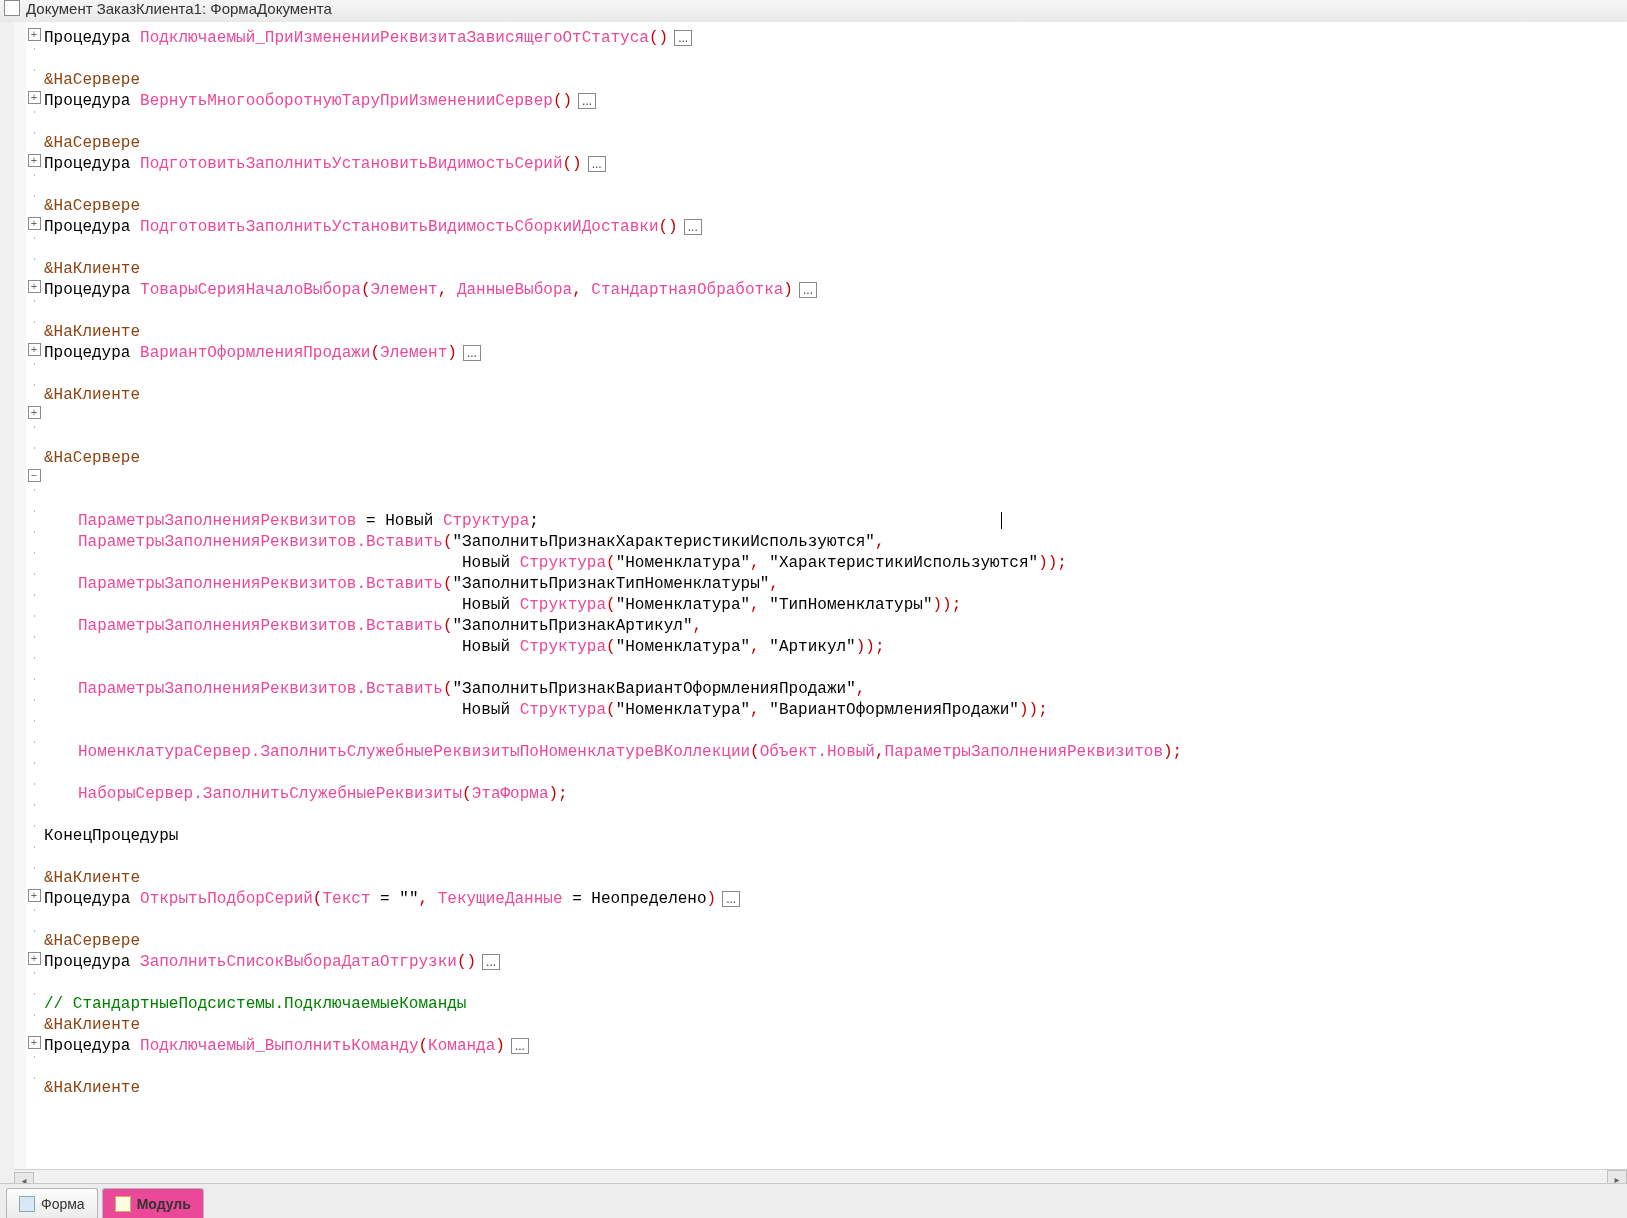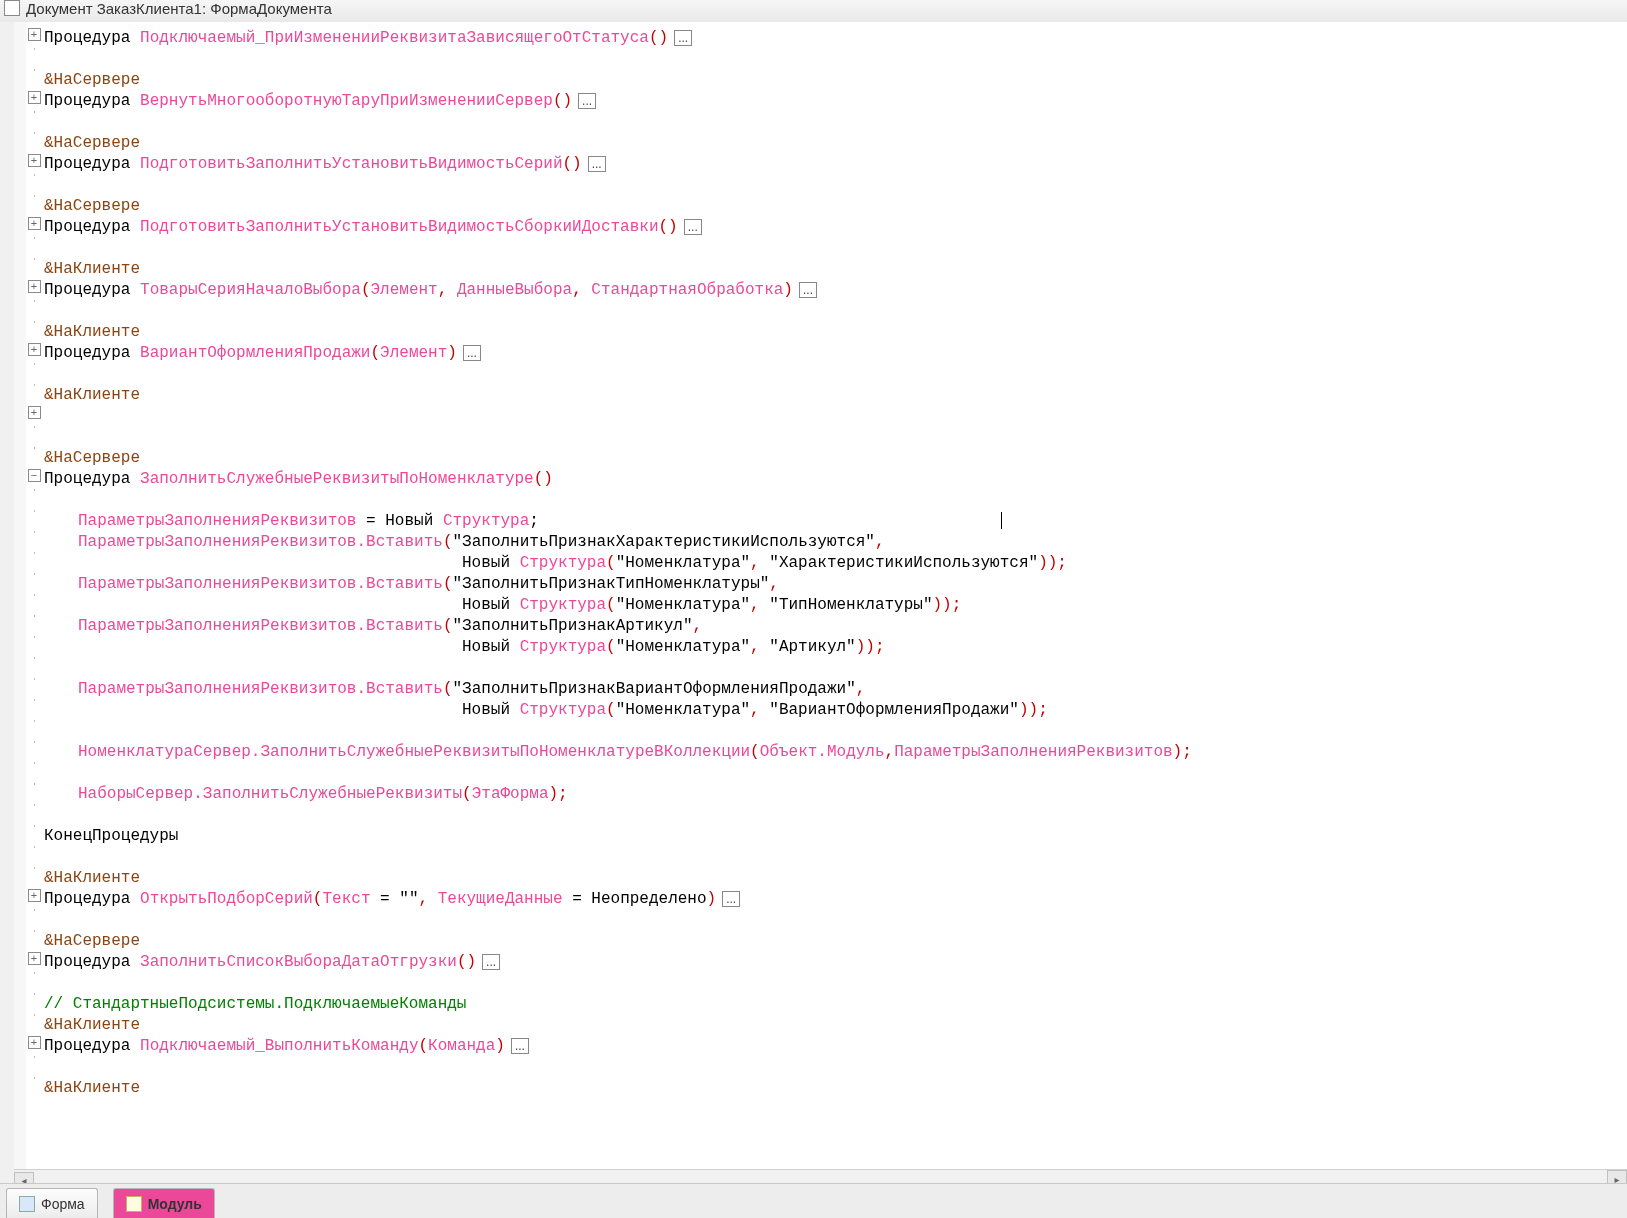--- a/index.html
+++ b/index.html
@@ -21,21 +21,21 @@
   .cmt{color:#008000}
   .pn{color:#c40000}
   .blk{color:#000}
   .ell{display:inline-block;border:1px solid #888;padding:0 3px;margin-left:6px;font-size:12px;line-height:14px;height:14px;color:#444;background:#fff;cursor:pointer;font-family:Arial;vertical-align:middle}
   .ind1{padding-left:36px}
   .ind2{padding-left:420px}
   .scroll-wrap{position:absolute;left:14px;right:0;bottom:30px;height:18px;background:#f1f1f1;border-top:1px solid #d0d0d0}
   .scroll-btn{width:18px;height:16px;border:1px solid #c0c0c0;background:#e8e8e8;display:inline-flex;align-items:center;justify-content:center;font-size:10px;color:#666;cursor:pointer}
   .scroll-track{display:inline-block;height:16px;vertical-align:top}
   .bottom-tabs{position:absolute;left:0;right:0;bottom:0;height:30px;background:#ededed;border-top:1px solid #c9c9c9;display:flex;align-items:stretch;padding:4px 6px 0 6px}
-  .tab{display:flex;align-items:center;gap:6px;padding:3px 12px;border:1px solid #b6b6b6;border-bottom:none;background:linear-gradient(#fdfdfd,#ececec);margin-right:15px;font-size:14px;color:#333;border-radius:3px 3px 0 0;cursor:pointer}
+  .tab{display:flex;align-items:center;gap:6px;padding:3px 12px;border:1px solid #b6b6b6;border-bottom:none;background:linear-gradient(#fdfdfd,#ececec);margin-right:4px;font-size:14px;color:#333;border-radius:3px 3px 0 0;cursor:pointer}
   .tab.active{background:#ec4899;font-weight:700}
   .tab-icon{width:14px;height:14px;background:#d8e8f8;border:1px solid #8aa}
   .tab-icon.mod{background:#fffbe0;border-color:#c8b060}
   .cursor{display:inline-block;width:0;border-left:1px solid #000;height:17px;vertical-align:middle;margin:0 2px}
 </style>
 </head>
 <body>
 
 <div class="title-bar">
   <span class="title-icon"></span>
@@ -142,21 +142,20 @@
       </div>
 
     <div class="ln">
         <span class="vline"></span>
         <span class="code"><span class="dir">&amp;НаСервере</span></span>
       </div>
     <div class="ln">
         <span class="fold">
           <span class="fold-box">−</span>
         </span>
-        <span class="code"><span class="kw">Процедура</span> <span class="fn">ЗаполнитьСлужебныеРеквизитыПоНоменклатуре</span><span class="pn">()</span></span>
       </div>
     <div class="ln">
         <span class="vline"></span>
       </div>
 
     <div class="ln">
         <span class="vline"></span>
         <span class="code ind1"><span class="fn">ПараметрыЗаполненияРеквизитов</span><span class="blk"> = </span><span class="kw">Новый</span> <span class="fn">Структура</span><span class="blk">;</span><span style="display:inline-block;width:460px"></span><span class="cursor"></span></span>
       </div>
 
@@ -197,21 +196,21 @@
     <div class="ln">
         <span class="vline"></span>
         <span class="code ind2"><span class="kw">Новый</span> <span class="fn">Структура</span><span class="pn">(</span><span class="blk">"Номенклатура"</span><span class="pn">, </span><span class="blk">"ВариантОформленияПродажи"</span><span class="pn">));</span></span>
       </div>
     <div class="ln">
         <span class="vline"></span>
       </div>
 
     <div class="ln">
         <span class="vline"></span>
-        <span class="code ind1"><span class="fn">НоменклатураСервер</span><span class="fn">.ЗаполнитьСлужебныеРеквизитыПоНоменклатуреВКоллекции</span><span class="pn">(</span><span class="fn">Объект</span><span class="fn">.Модуль</span><span class="pn">,</span><span class="fn">ПараметрыЗаполненияРеквизитов</span><span class="pn">);</span></span>
+        <span class="code ind1"><span class="fn">НоменклатураСервер</span><span class="fn">.ЗаполнитьСлужебныеРеквизитыПоНоменклатуреВКоллекции</span><span class="pn">(</span><span class="fn">Объект</span><span class="fn">.Новый</span><span class="pn">,</span><span class="fn">ПараметрыЗаполненияРеквизитов</span><span class="pn">);</span></span>
       </div>
     <div class="ln">
         <span class="vline"></span>
       </div>
 
     <div class="ln">
         <span class="vline"></span>
         <span class="code ind1"><span class="fn">НаборыСервер</span><span class="fn">.ЗаполнитьСлужебныеРеквизиты</span><span class="pn">(</span><span class="fn">ЭтаФорма</span><span class="pn">);</span></span>
       </div>
     <div class="ln">

